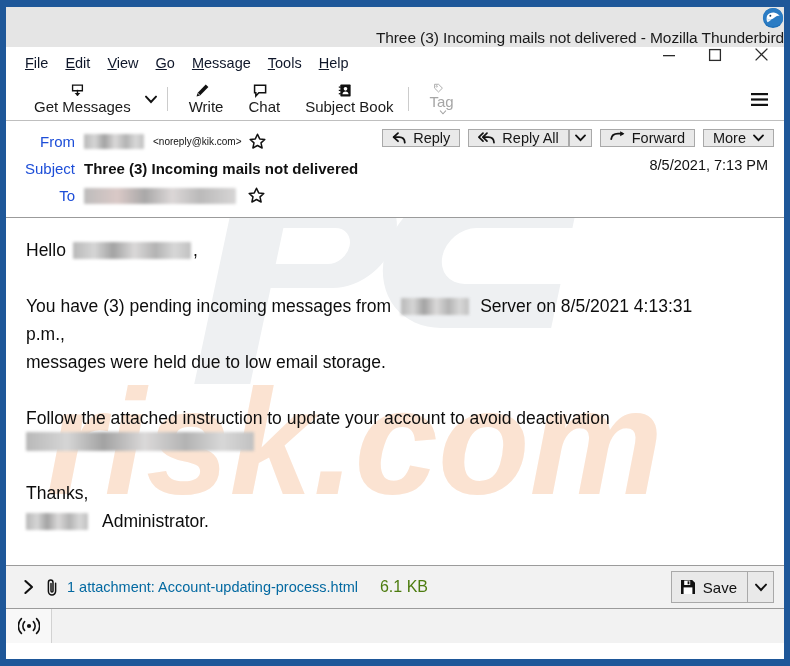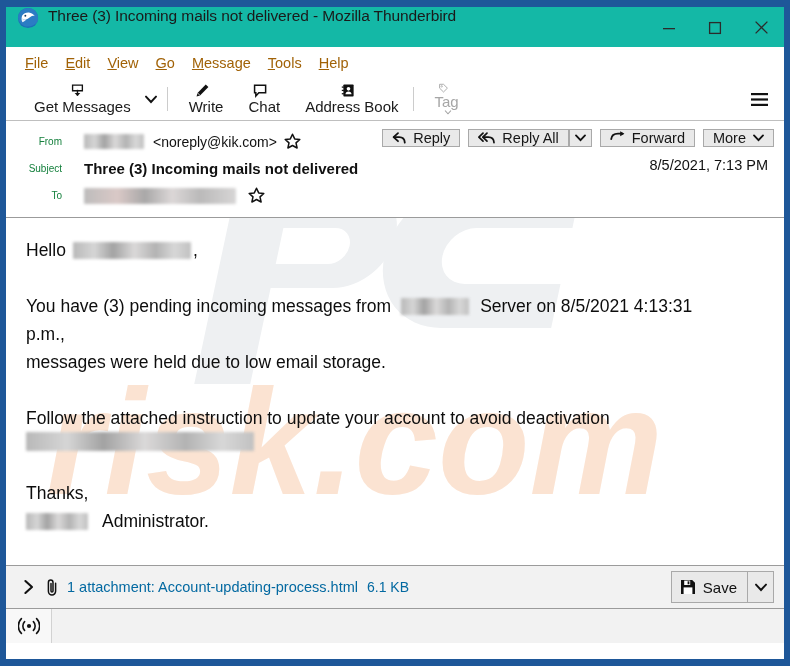--- a/index.html
+++ b/index.html
@@ -20,24 +20,25 @@
     background: #ffffff;
     border: 6px solid #1e5799;
     border-top-width: 7px;
     border-bottom-width: 7px;
   }
 
   
   #title-bar {
     position: relative;
     height: 41px;
-    background: #14b8a6;
-    display: flex;
-    align-items: flex-start;
+    background: #e5e5e5;
+    display: flex;
+    align-items: flex-end;
     border-bottom: 1px solid #ffffff;
+    flex-direction: column;
   }
   #tb-logo {
     width: 22px; height: 22px;
     margin-left: 11px;
     flex: none;
   }
   #title-text {
     margin-left: 9px;
     font-size: 15.5px;
     color: #1a1a1a;
@@ -62,21 +63,21 @@
   
   #menu-bar {
     height: 30px;
     background: #ffffff;
     display: flex;
     align-items: center;
     padding-left: 11px;
   }
   .menu-item {
     font-size: 14.5px;
-    color: #a16207;
+    color: #0f172a;
     padding: 2px 9px 2px 8px;
     cursor: default;
     white-space: nowrap;
   }
   .menu-item u { text-decoration: underline; text-underline-offset: 1px; }
 
   
   #main-toolbar {
     height: 43px;
     background: #ffffff;
@@ -135,27 +136,27 @@
     display: flex;
     align-items: center;
     min-height: 27px;
     padding-left: 16px;
     position: relative;
     z-index: 2;
   }
   .hdr-label {
     width: 62px;
     text-align: right;
+    font-size: 15px;
+    color: #1d4ed8;
+    flex: none;
+    padding-right: 9px;
+  }
+  .hdr-value {
     font-size: 10px;
-    color: #15803d;
-    flex: none;
-    padding-right: 22px;
-  }
-  .hdr-value {
-    font-size: 14px;
     color: #111111;
     display: flex;
     align-items: center;
     white-space: nowrap;
   }
   .hdr-value.bold { font-weight: bold; font-size: 15px; }
   .redact {
     display: inline-block;
     border-radius: 1px;
     background:
@@ -261,23 +262,23 @@
     display: flex; align-items: center; justify-content: center;
     cursor: default;
   }
   #clip-icon { margin: 0 6px 0 2px; flex: none; }
   #attach-text {
     font-size: 14.5px;
     color: #0369a1;
     white-space: nowrap;
   }
   #attach-size {
-    font-size: 14px;
-    color: #0369a1;
-    margin-left: 9px;
+    font-size: 16px;
+    color: #4d7c0f;
+    margin-left: 22px;
     white-space: nowrap;
   }
   #save-group {
     margin-left: auto;
     margin-right: 10px;
     display: flex;
     height: 32px;
     padding-left: 16px;
   }
   #save-btn {
@@ -395,21 +396,21 @@
 
     <div class="tb-btn">
       <svg width="19" height="19" viewBox="0 0 19 19">
         <rect x="3" y="2" width="13" height="15" rx="1" fill="#111"></rect>
         <rect x="1" y="4.4" width="2.6" height="1.6" fill="#111"></rect>
         <rect x="1" y="8.6" width="2.6" height="1.6" fill="#111"></rect>
         <rect x="1" y="12.8" width="2.6" height="1.6" fill="#111"></rect>
         <circle cx="9.5" cy="7.4" r="2.3" fill="#fff"></circle>
         <path d="M5.6 14.4c0-2.3 1.8-3.7 3.9-3.7s3.9 1.4 3.9 3.7z" fill="#fff"></path>
       </svg>
-      <span class="lbl">Address Book</span>
+      <span class="lbl">Subject Book</span>
     </div>
 
     <div class="tb-sep"></div>
 
     <div class="tb-btn disabled">
       <svg width="19" height="19" viewBox="0 0 19 19">
         <path d="M2.2 2.4h7.3l7.3 7.2-7.3 7.2-7.3-7.2z" fill="none" stroke="#a6a6a6" stroke-width="1.7" stroke-linejoin="round"></path>
         <circle cx="6.1" cy="6.3" r="1.4" fill="none" stroke="#a6a6a6" stroke-width="1.4"></circle>
       </svg>
       <span class="lbl">Tag</span>

